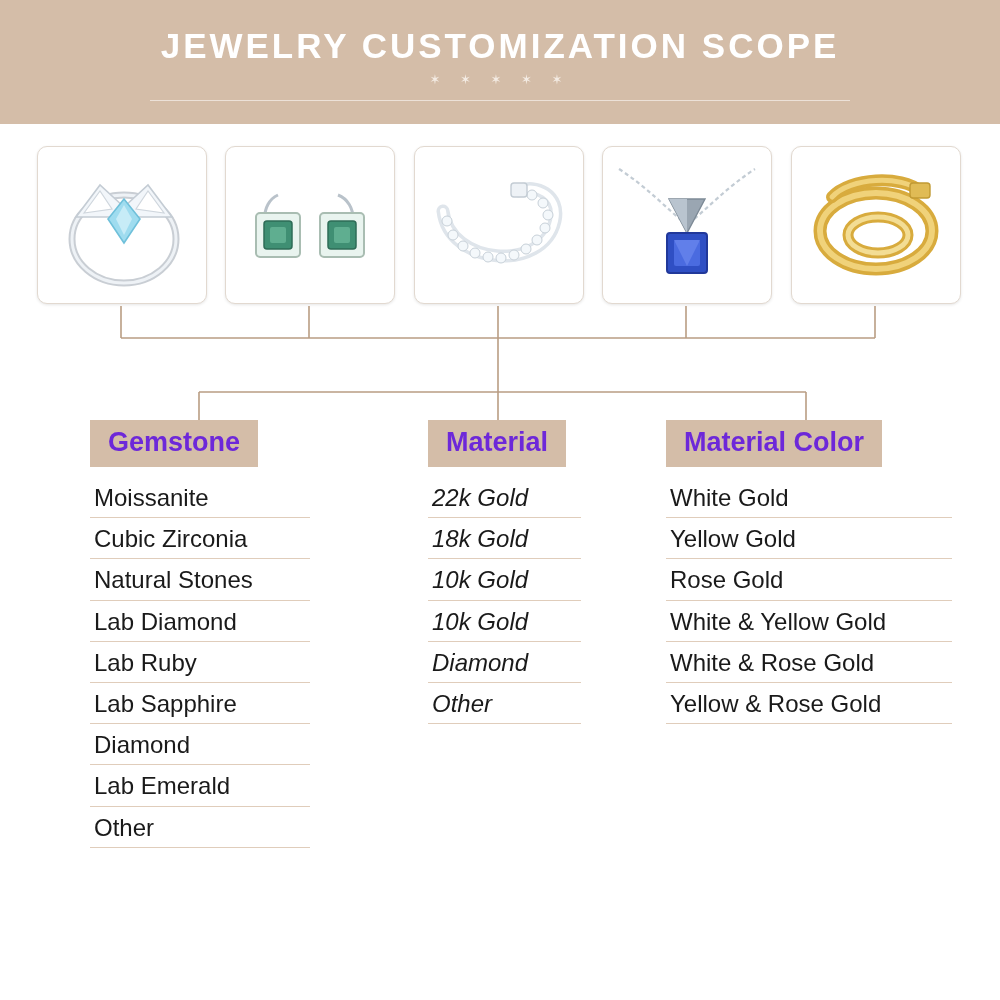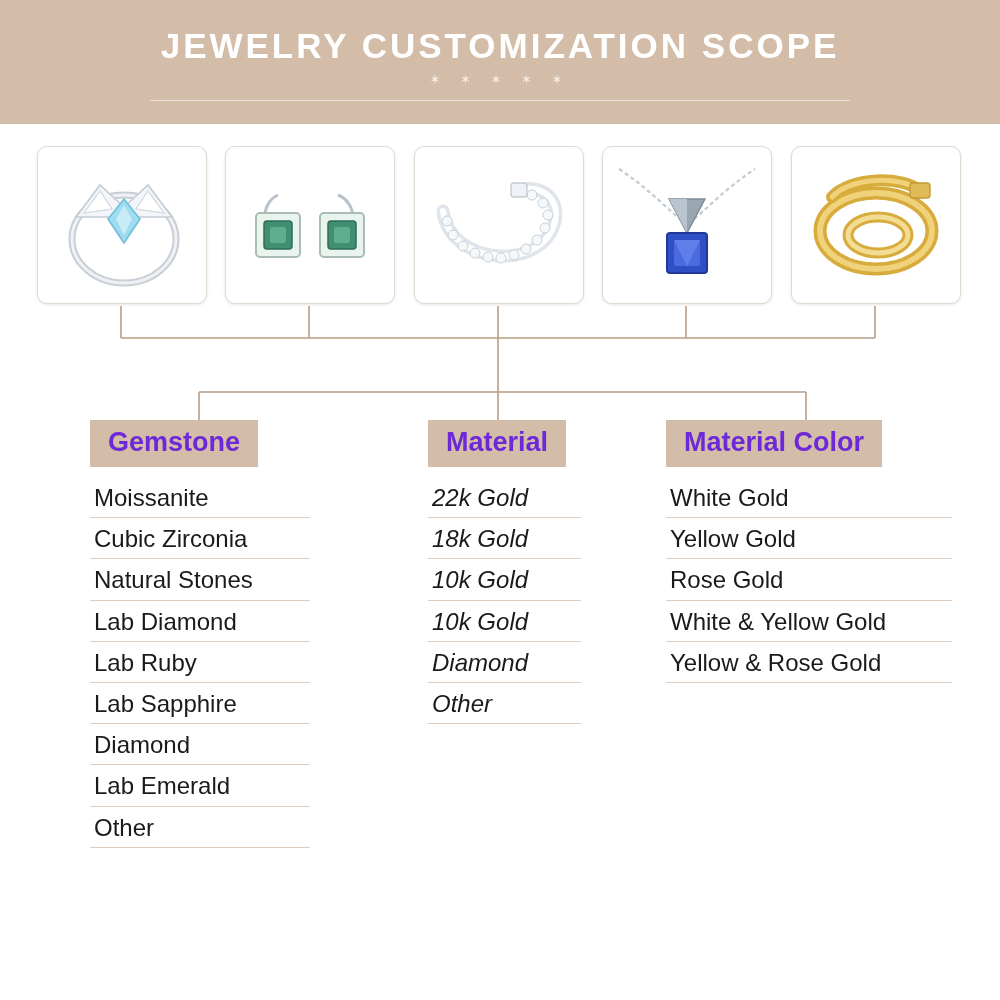--- a/index.html
+++ b/index.html
@@ -219,16 +219,17 @@
     </ul>
   </div>
 
   <div class="col col2">
     <div class="col-head">Material Color</div>
     <ul class="col-list">
       <li>White Gold</li>
       <li>Yellow Gold</li>
       <li>Rose Gold</li>
       <li>White &amp; Yellow Gold</li>
+      <li>White &amp; Rose Gold</li>
       <li>Yellow  &amp; Rose Gold</li>
     </ul>
   </div>
 </div>
 
 </body></html>

